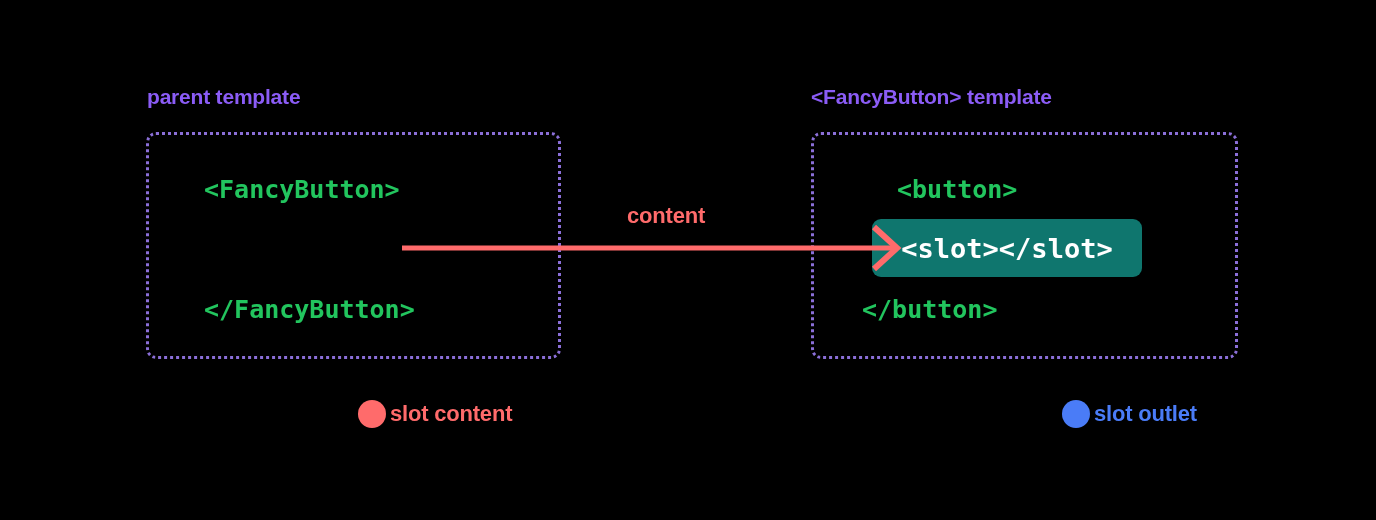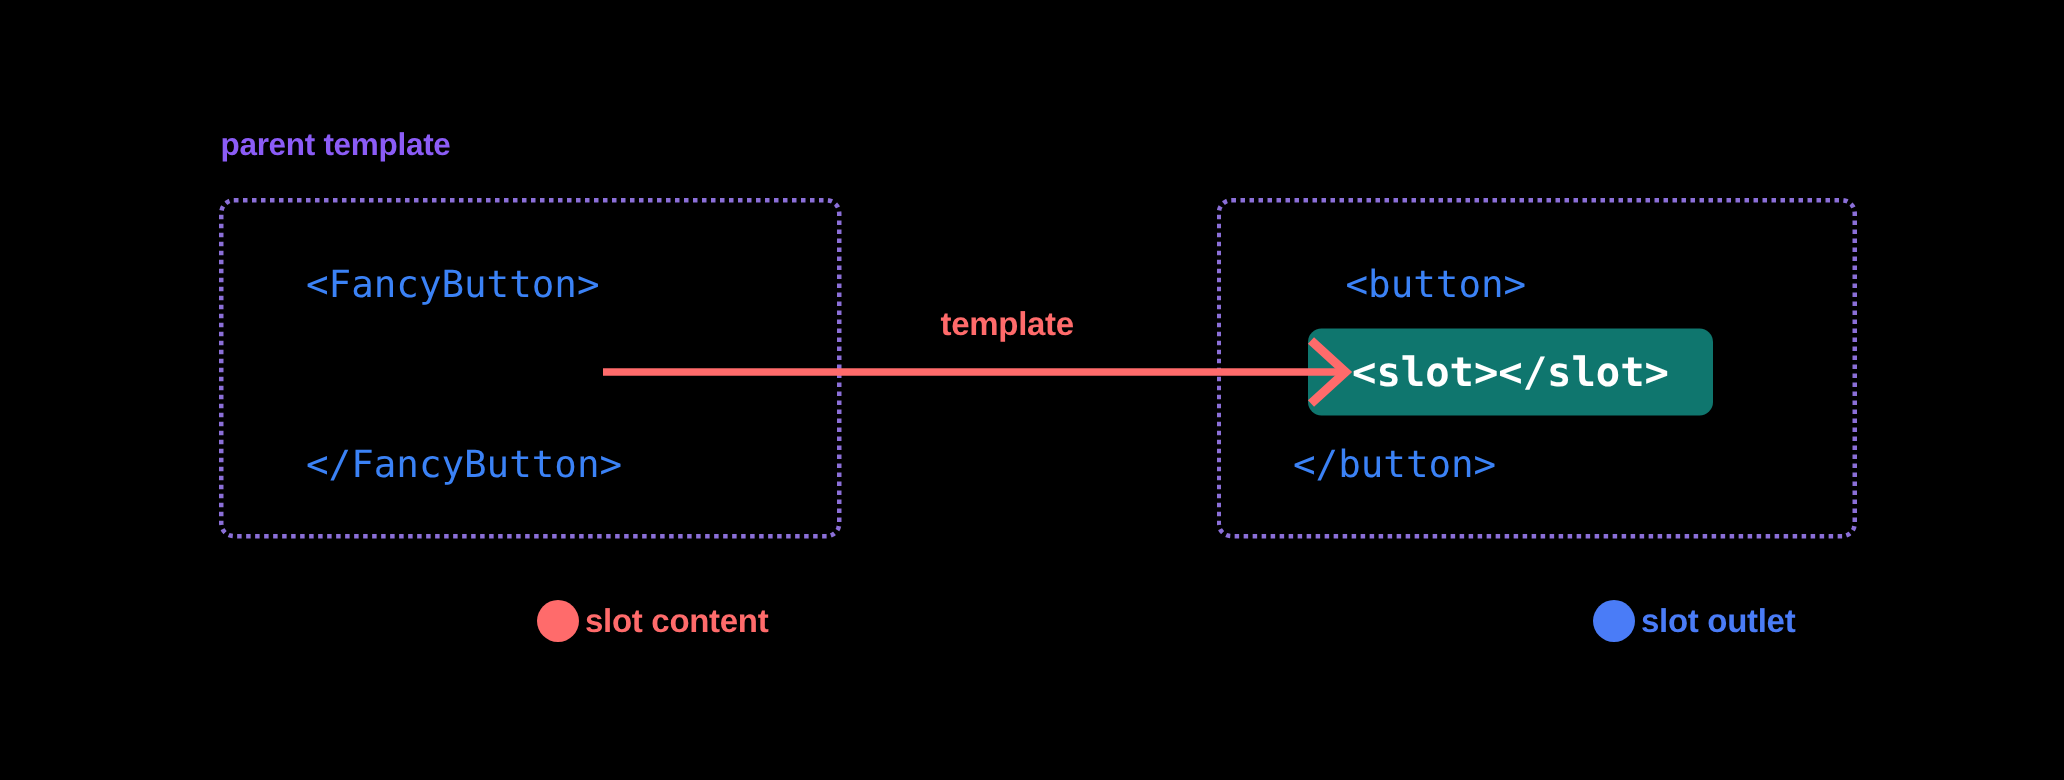--- a/index.html
+++ b/index.html
@@ -42,23 +42,23 @@
     border-radius: 10px;
     background: transparent;
   }
   #panel-left  { left: 146px; top: 132px; width: 415px; height: 227px; }
   #panel-right { left: 811px; top: 132px; width: 427px; height: 227px; }
 
   
   .codeline {
     position: absolute;
     font-family: "DejaVu Sans Mono", "Liberation Mono", monospace;
-    font-weight: normal;
+    font-weight: bold;
     font-size: 25px;
-    color: #3b82f6;
+    color: #22c55e;
     white-space: nowrap;
     letter-spacing: 0px;
   }
   #code-open-left   { left: 204px; top: 175px; }
   #code-close-left  { left: 204px; top: 295px; }
   #code-open-right  { left: 897px; top: 175px; }
   #code-close-right { left: 862px; top: 295px; }
 
   
   .chip {
@@ -138,38 +138,39 @@
   <div class="caption" id="caption-left">parent template</div>
 
   <div class="panel" id="panel-left">
   </div>
 
   <div class="codeline" id="code-open-left">&lt;FancyButton&gt;</div>
 
 
   <div class="codeline" id="code-close-left">&lt;/FancyButton&gt;</div>
 
+  <div class="caption" id="caption-right">&lt;FancyButton&gt; template</div>
 
   <div class="panel" id="panel-right">
   </div>
 
   <div class="codeline" id="code-open-right">&lt;button&gt;</div>
 
   <div class="chip" id="chip-slot-outlet">&lt;slot&gt;&lt;/slot&gt;</div>
 
   <div class="codeline" id="code-close-right">&lt;/button&gt;</div>
 
   <div id="arrow-group">
     <svg width="510" height="105" viewBox="0 0 510 105">
       <line id="arrow-shaft" x1="2" y1="52" x2="494" y2="52" stroke="#FF6B6B" stroke-width="5" stroke-linecap="butt"></line>
       <polyline id="arrow-head" points="474,31 497,52 474,73" fill="none" stroke="#FF6B6B" stroke-width="6" stroke-linecap="butt" stroke-linejoin="miter"></polyline>
     </svg>
   </div>
 
-  <div id="arrow-label">template</div>
+  <div id="arrow-label">content</div>
 
   <div class="legend" id="legend-content">
     <span class="legend-dot"></span>
     <span class="legend-text">slot content</span>
   </div>
 
   <div class="legend" id="legend-outlet">
     <span class="legend-dot"></span>
     <span class="legend-text">slot outlet</span>
   </div>

